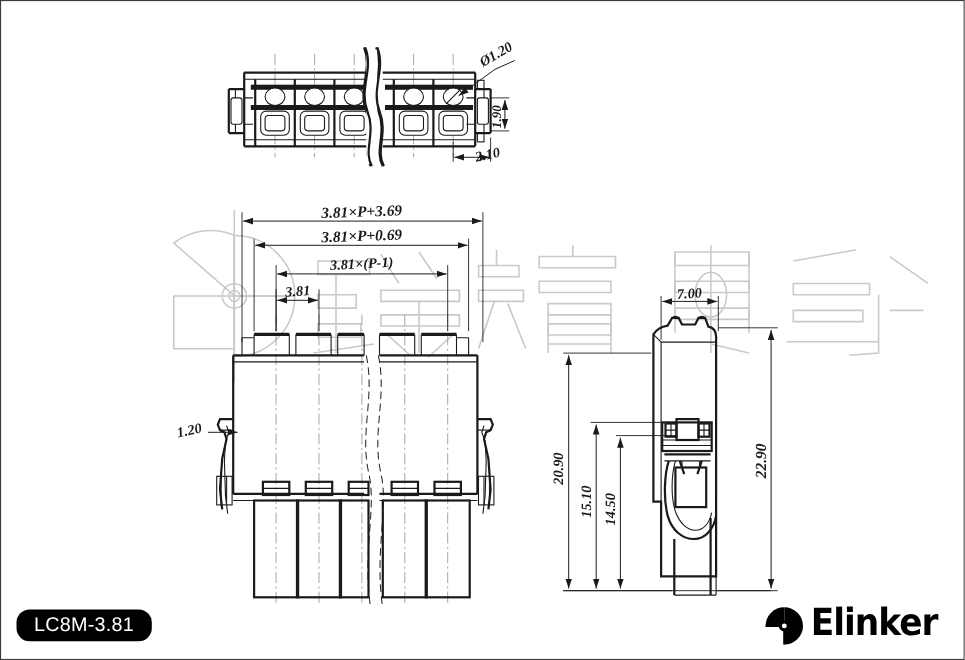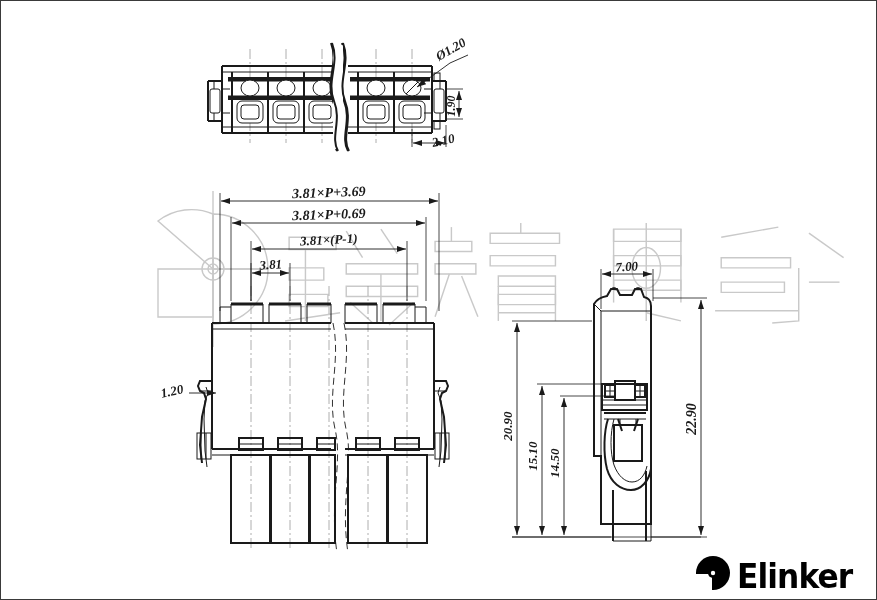--- a/index.html
+++ b/index.html
@@ -14,21 +14,21 @@
   
   #part-badge{
     position:absolute;left:14px;top:553px;
     background:#000;color:#fff;border-radius:12px;
     padding:5px 16px 6px 16px;font-size:18px;letter-spacing:.2px;
     font-family:"Liberation Sans",sans-serif;line-height:1;
   }
   
   #brand{
     position:absolute;right:14px;top:548px;height:44px;
-    display:flex;align-items:flex-end;gap:4px;
+    display:flex;align-items:flex-start;gap:4px;
   }
   #brand .mark{width:40px;height:40px;display:block;}
   #brand .word{
     font-family:"DejaVu Sans",sans-serif;font-weight:700;
     font-size:34px;color:#000;line-height:1;letter-spacing:-1px;
     transform:scaleX(.92);transform-origin:left center;
   }
 </style>
 </head>
 <body>
@@ -386,20 +386,21 @@
 
       <g>
         <line class="ext" x1="614" y1="395" x2="559" y2="395"></line>
         <line class="dim" x1="563" y1="397" x2="563" y2="534" marker-start="url(#arS)" marker-end="url(#ar)"></line>
         <text class="dimtxt" x="558" y="462" font-size="13" text-anchor="middle" transform="rotate(-90 558 462)">14.50</text>
       </g>
       <line class="ext" x1="511" y1="536" x2="700" y2="536"></line>
     </g>
   </svg>
 
+  <div id="part-badge">LC8M-3.81</div>
 
   <div id="brand">
     <svg class="mark" viewBox="0 0 40 40">
       <path d="M20 3 A17 17 0 0 1 20 37 L20 20 Z" fill="#000"></path>
       <path d="M20 3 A17 17 0 0 0 3 20 L20 20 Z" fill="#000"></path>
       <path d="M3 20 L20 20 L20 37 A17 17 0 0 1 3 20 Z" fill="#fff"></path>
       <path d="M3 20 L20 20" stroke="#000" stroke-width="2"></path>
       <path d="M20 20 L20 37" stroke="#000" stroke-width="2"></path>
       <circle cx="20" cy="20" r="5" fill="#000"></circle>
       <circle cx="20" cy="20" r="2.2" fill="#fff"></circle>

